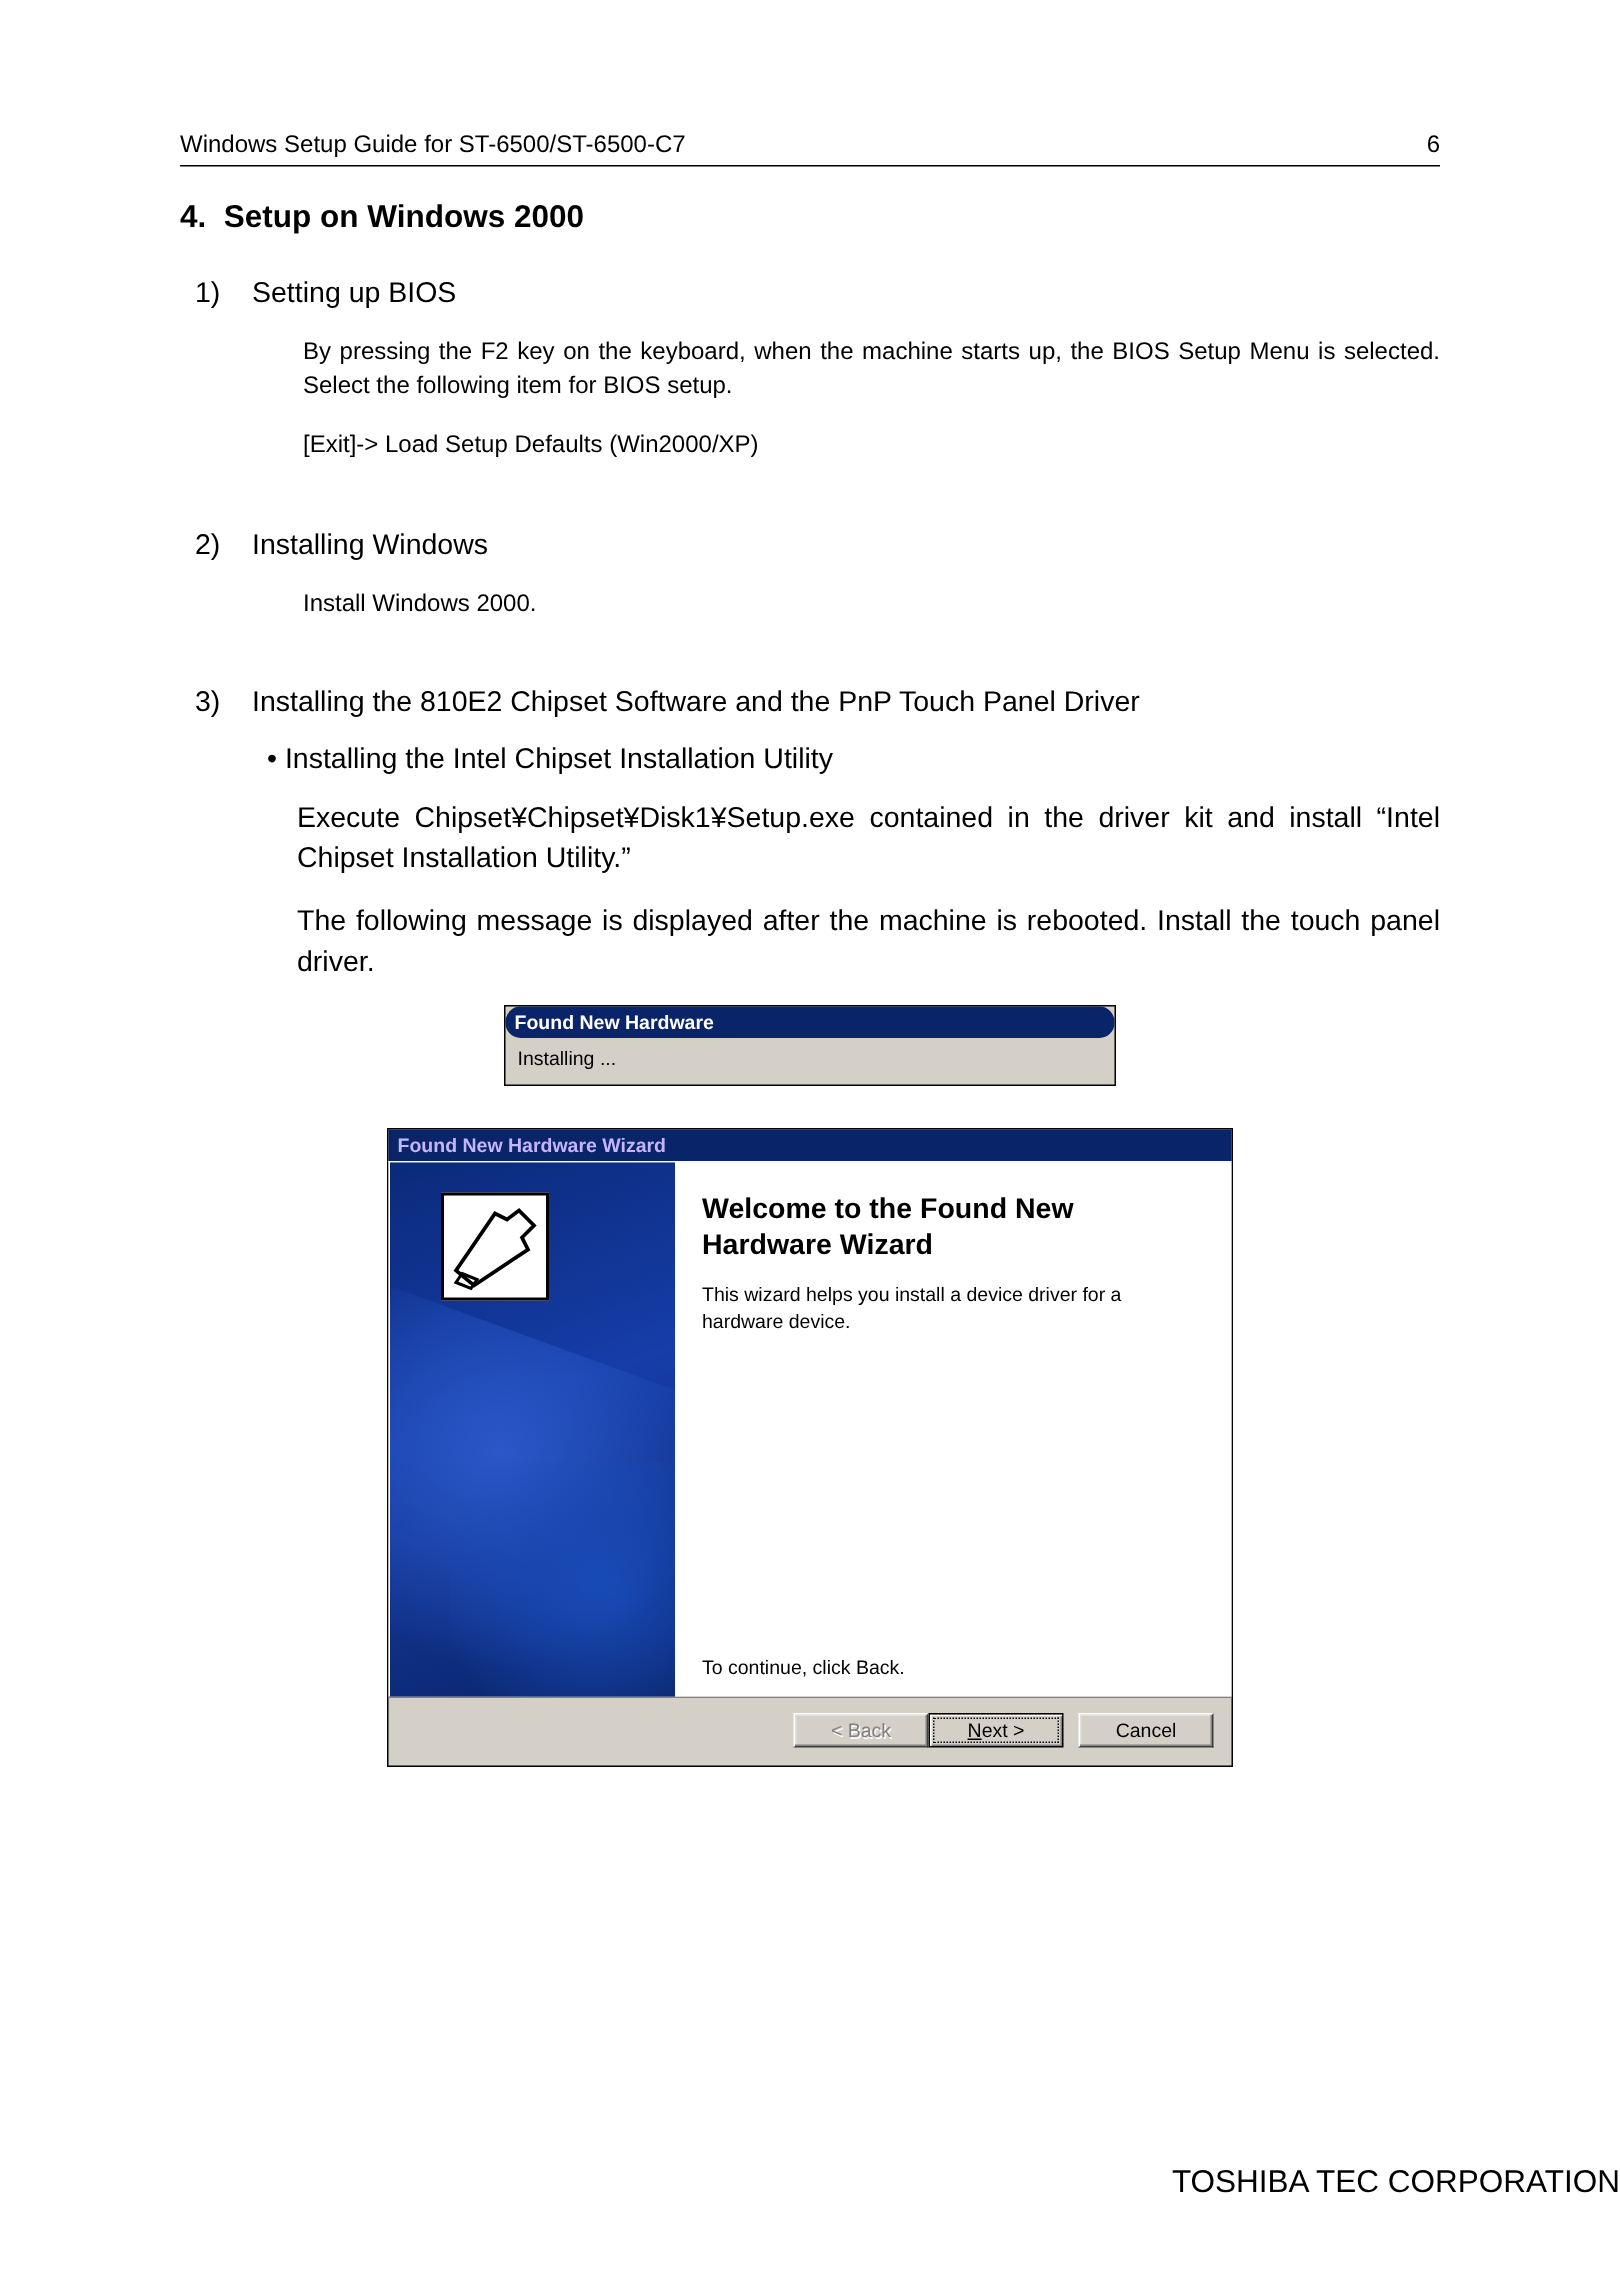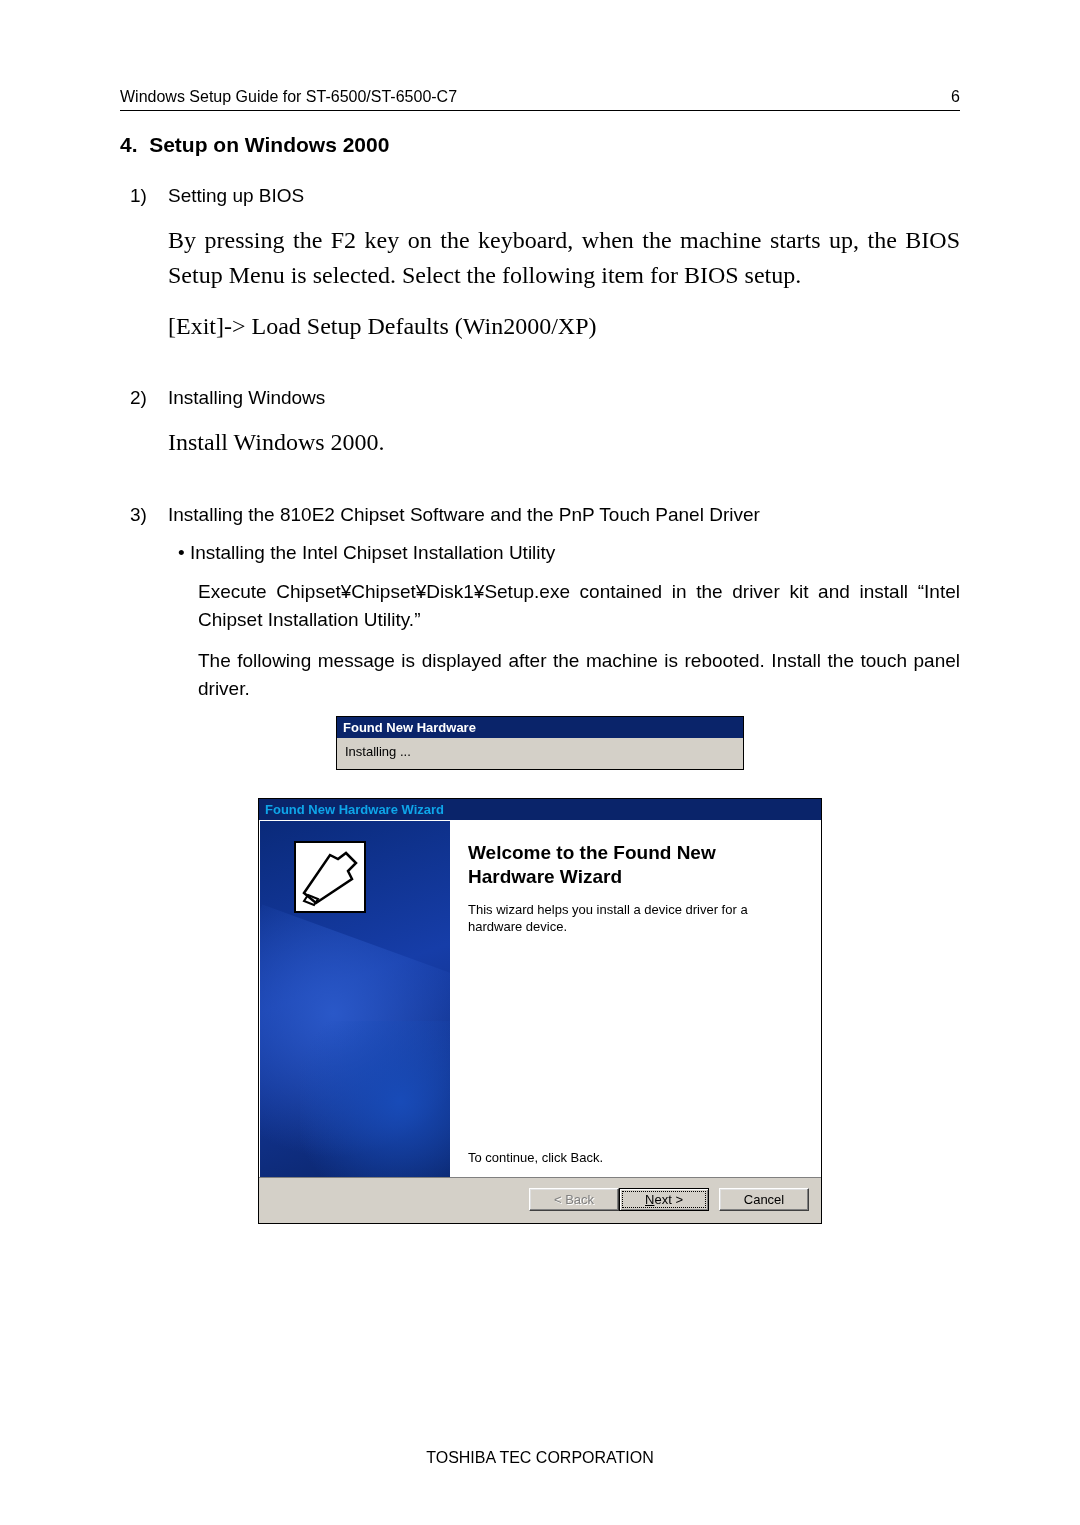--- a/index.html
+++ b/index.html
@@ -36,26 +36,25 @@
     }
     .item-num {
       width: 48px;
       font-size: 19px;
       padding-left: 10px;
     }
     .item-label {
       font-size: 19px;
     }
     .body-text {
-      margin-left: 48px;
-      font-size: 24px;
+      margin-left: 82px;
+      font-size: 16px;
       line-height: 1.45;
       text-align: justify;
       margin-bottom: 16px;
-      font-family: Liberation Serif, serif;
     }
     .bullet-row {
       margin-left: 58px;
       font-size: 19px;
       margin-bottom: 14px;
     }
     .indent-text {
       margin-left: 78px;
       font-size: 19px;
       line-height: 1.45;
@@ -71,20 +70,21 @@
       border: 1px solid #000;
       background: #d4d0c8;
       font-family: Tahoma, Arial, sans-serif;
     }
     .fnh-small-title {
       background: #0a246a;
       color: #fff;
       font-size: 13px;
       font-weight: bold;
       padding: 3px 6px;
+      border-radius: 10px;
     }
     .fnh-small-body {
       padding: 6px 8px 10px 8px;
       font-size: 13px;
     }
     .fnh-small-row {
       display: flex;
       align-items: center;
       gap: 10px;
       margin-bottom: 10px;
@@ -100,21 +100,21 @@
     
     .wizard {
       width: 564px;
       margin: 0 auto;
       border: 1px solid #000;
       background: #d4d0c8;
       font-family: Tahoma, Arial, sans-serif;
     }
     .wizard-title {
       background: #0a246a;
-      color: #0ea5e9;
+      color: #c4b5fd;
       font-size: 13px;
       font-weight: bold;
       padding: 3px 6px;
     }
     .wizard-body {
       display: flex;
       border-top: 1px solid #fff;
       border-left: 1px solid #fff;
     }
     .wizard-side {
@@ -200,22 +200,22 @@
       outline: 1px dotted #000;
       outline-offset: -4px;
     }
     .btn-gap { width: 10px; }
     .underline-first::first-letter { text-decoration: underline; }
 
     .footer {
       position: absolute;
       bottom: 58px;
       left: 0; right: 0;
-      text-align: center;
-      font-size: 16px;
+      text-align: right;
+      font-size: 21px;
     }
   </style>
 </head>
 <body>
 
 <div class="page">
 
   <div class="header-row">
     <span>Windows Setup Guide for ST-6500/ST-6500-C7</span>
     <span>6</span>

